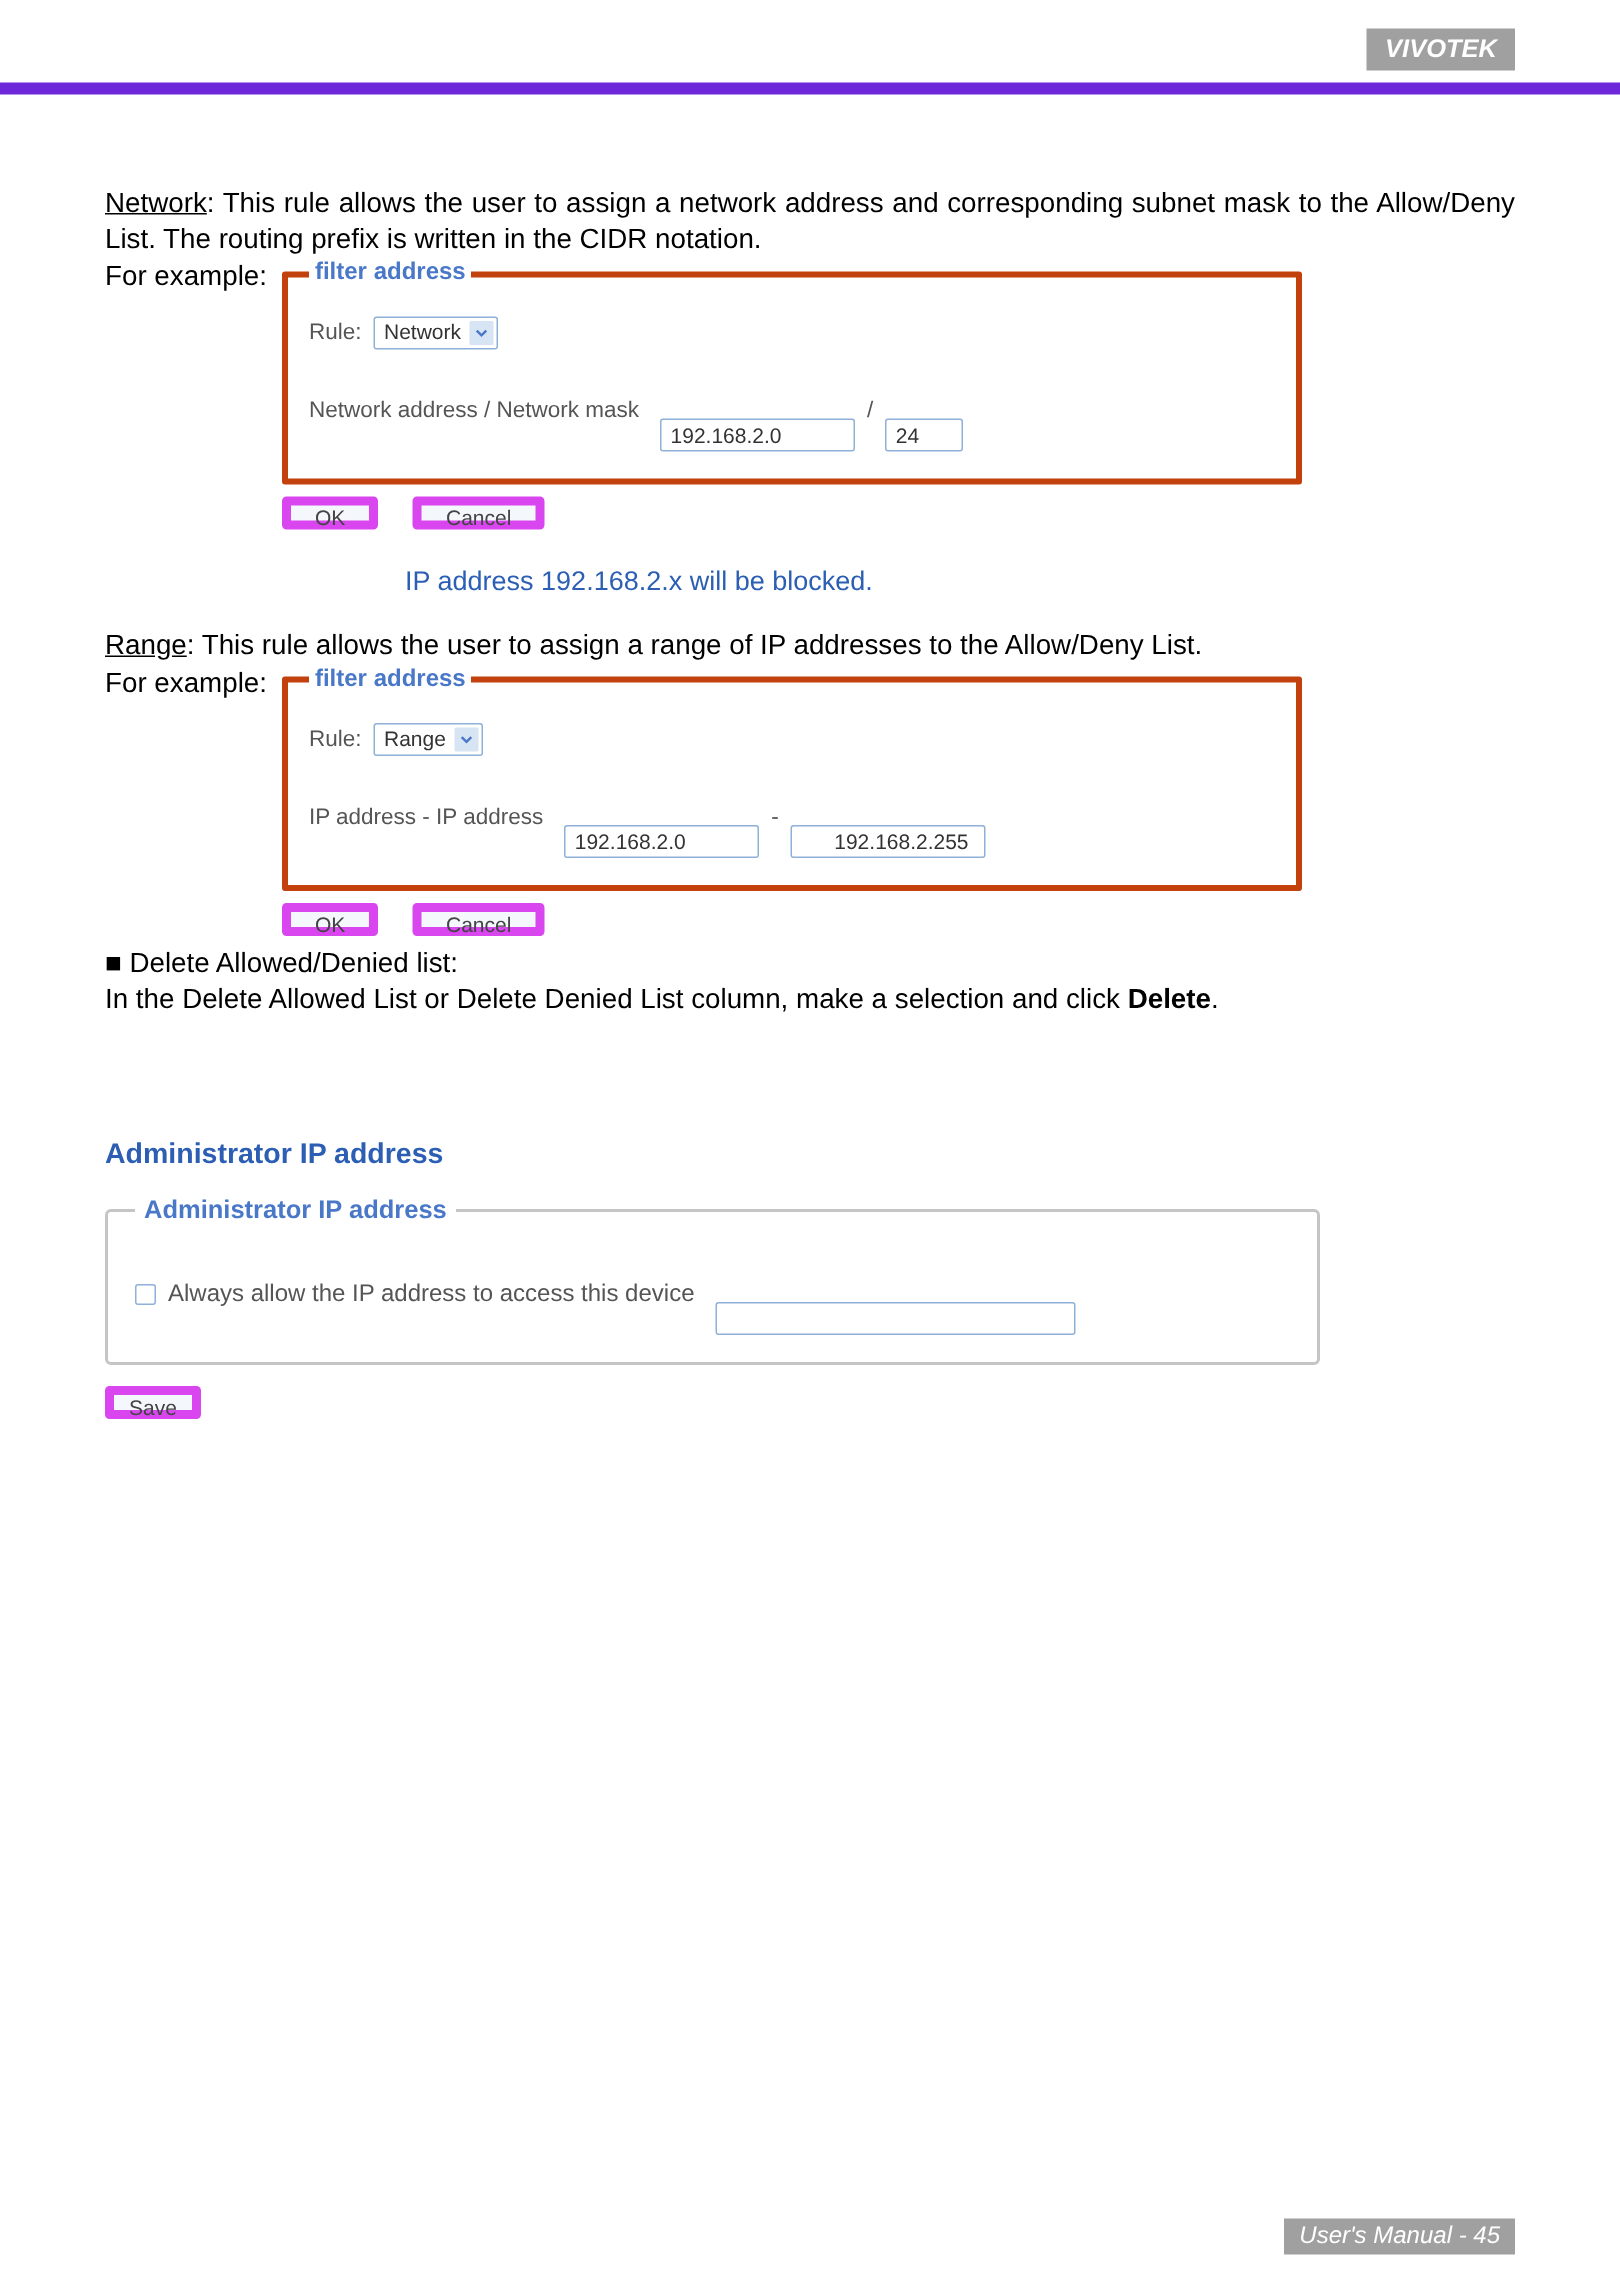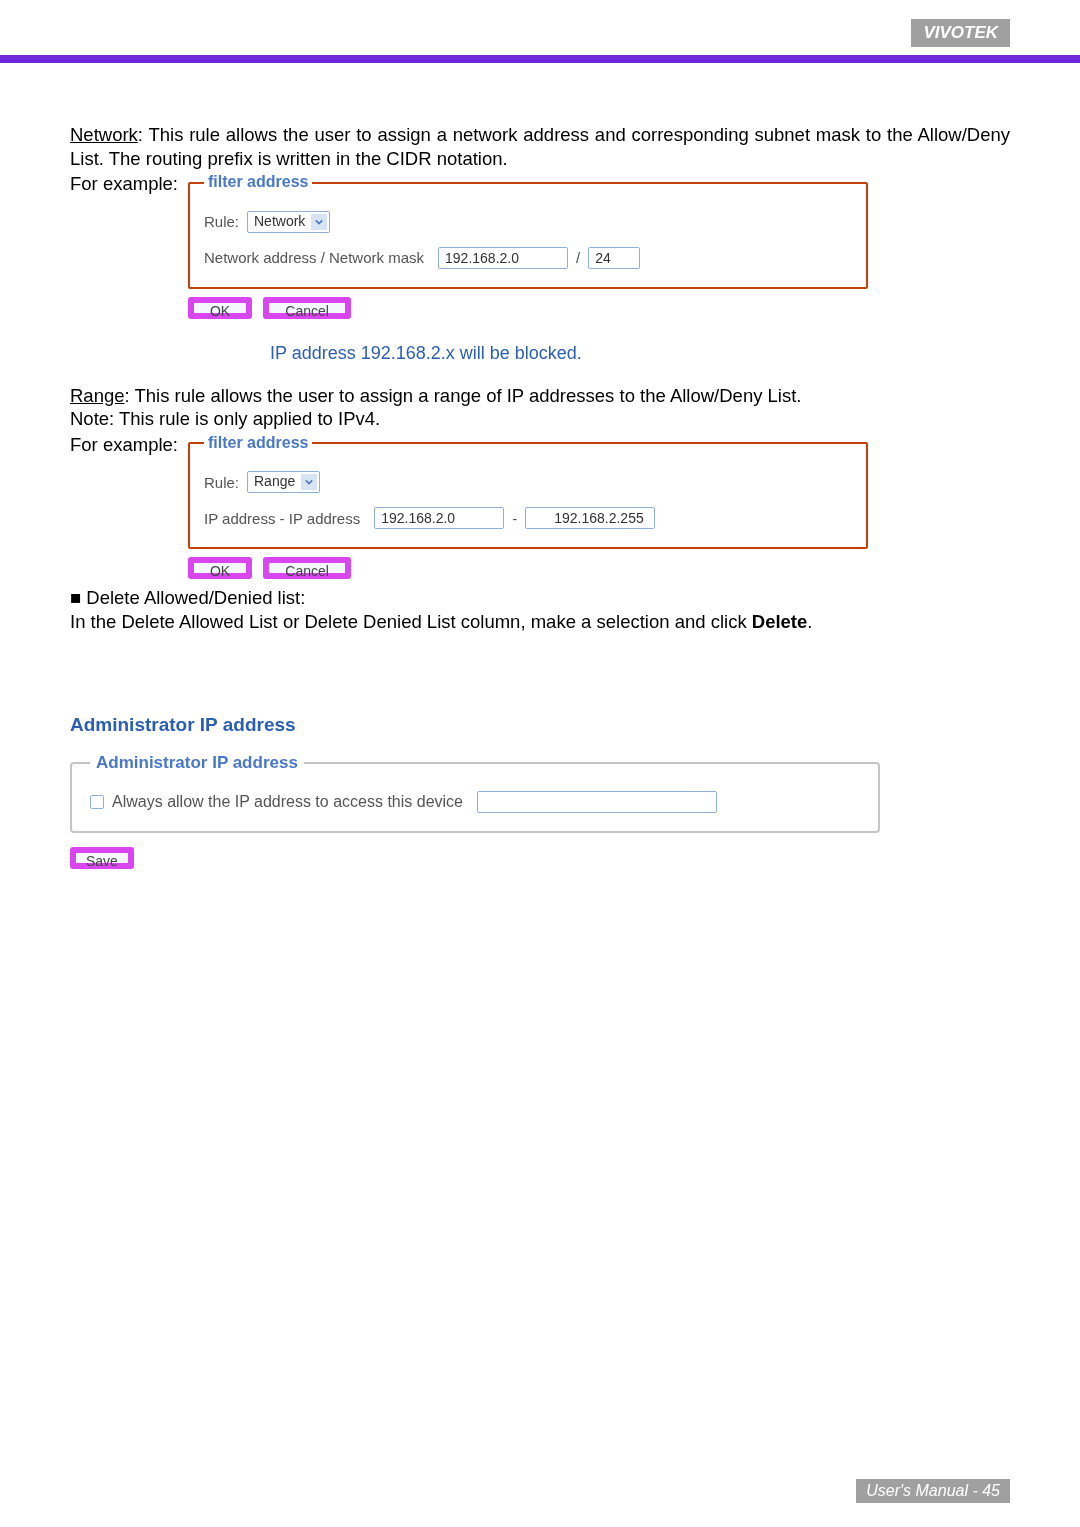--- a/index.html
+++ b/index.html
@@ -44,21 +44,21 @@
   .example-label {
     flex: 0 0 auto;
     padding-right: 10px;
     font-size: 18.5px;
   }
   .panel {
     flex: 1;
     max-width: 680px;
   }
   fieldset.fa {
-    border: 2px solid #c2410c;
+    border: 4px solid #c2410c;
     border-radius: 2px;
     padding: 12px 14px 18px 14px;
     margin-bottom: 8px;
     position: relative;
   }
   fieldset.fa legend {
     color: #4a78c9;
     font-weight: bold;
     font-size: 16px;
     padding: 0 4px;
@@ -92,36 +92,37 @@
   }
   .select .chev svg { width: 8px; height: 8px; }
   .txt {
     border: 1px solid #8fb0d8;
     background: #fff;
     height: 22px;
     font-size: 14px;
     color: #333;
     padding: 0 6px;
     border-radius: 2px;
+    margin-top: 32px;
   }
   .txt.w-ip { width: 130px; margin-left: 6px; }
   .txt.w-mask { width: 52px; margin-left: 0; }
   .txt.w-admin { width: 240px; margin-left: 6px; }
   .sep { color: #555; font-size: 15px; margin: 0 8px; }
   .btn {
     border: 6px solid #d946ef;
     background: #f4f8fc;
     color: #444;
     font-size: 14px;
     height: 22px;
     padding: 0 16px;
     border-radius: 3px;
     cursor: pointer;
   }
-  .btn + .btn { margin-left: 6px; }
+  .btn + .btn { margin-left: 18px; }
   .btnrow { margin-top: 2px; }
   .caption {
     color: #2c5fb3;
     font-size: 18px;
     margin-top: 21px;
     margin-left: 200px;
   }
   .bullet-row { margin-top: 4px; }
   .section-title {
     color: #2c5fb3;
@@ -203,21 +204,20 @@
         <button class="btn">Cancel</button>
       </div>
     </div>
   </div>
 
   <div class="caption">IP address 192.168.2.x will be blocked.</div>
 
   <p class="para" style="margin-top:18px;">
     <span class="u">Range</span><span>: This rule allows the user to assign a range of IP addresses to the Allow/Deny List.</span>
   </p>
-  <p>Note: This rule is only applied to IPv4.</p>
 
   <div class="example-region">
     <div class="example-label">For example:</div>
     <div class="panel">
       <fieldset class="fa">
         <legend>filter address</legend>
         <div class="row">
           <span class="lbl">Rule:</span>
           <span class="select">
             <span>Range</span>

